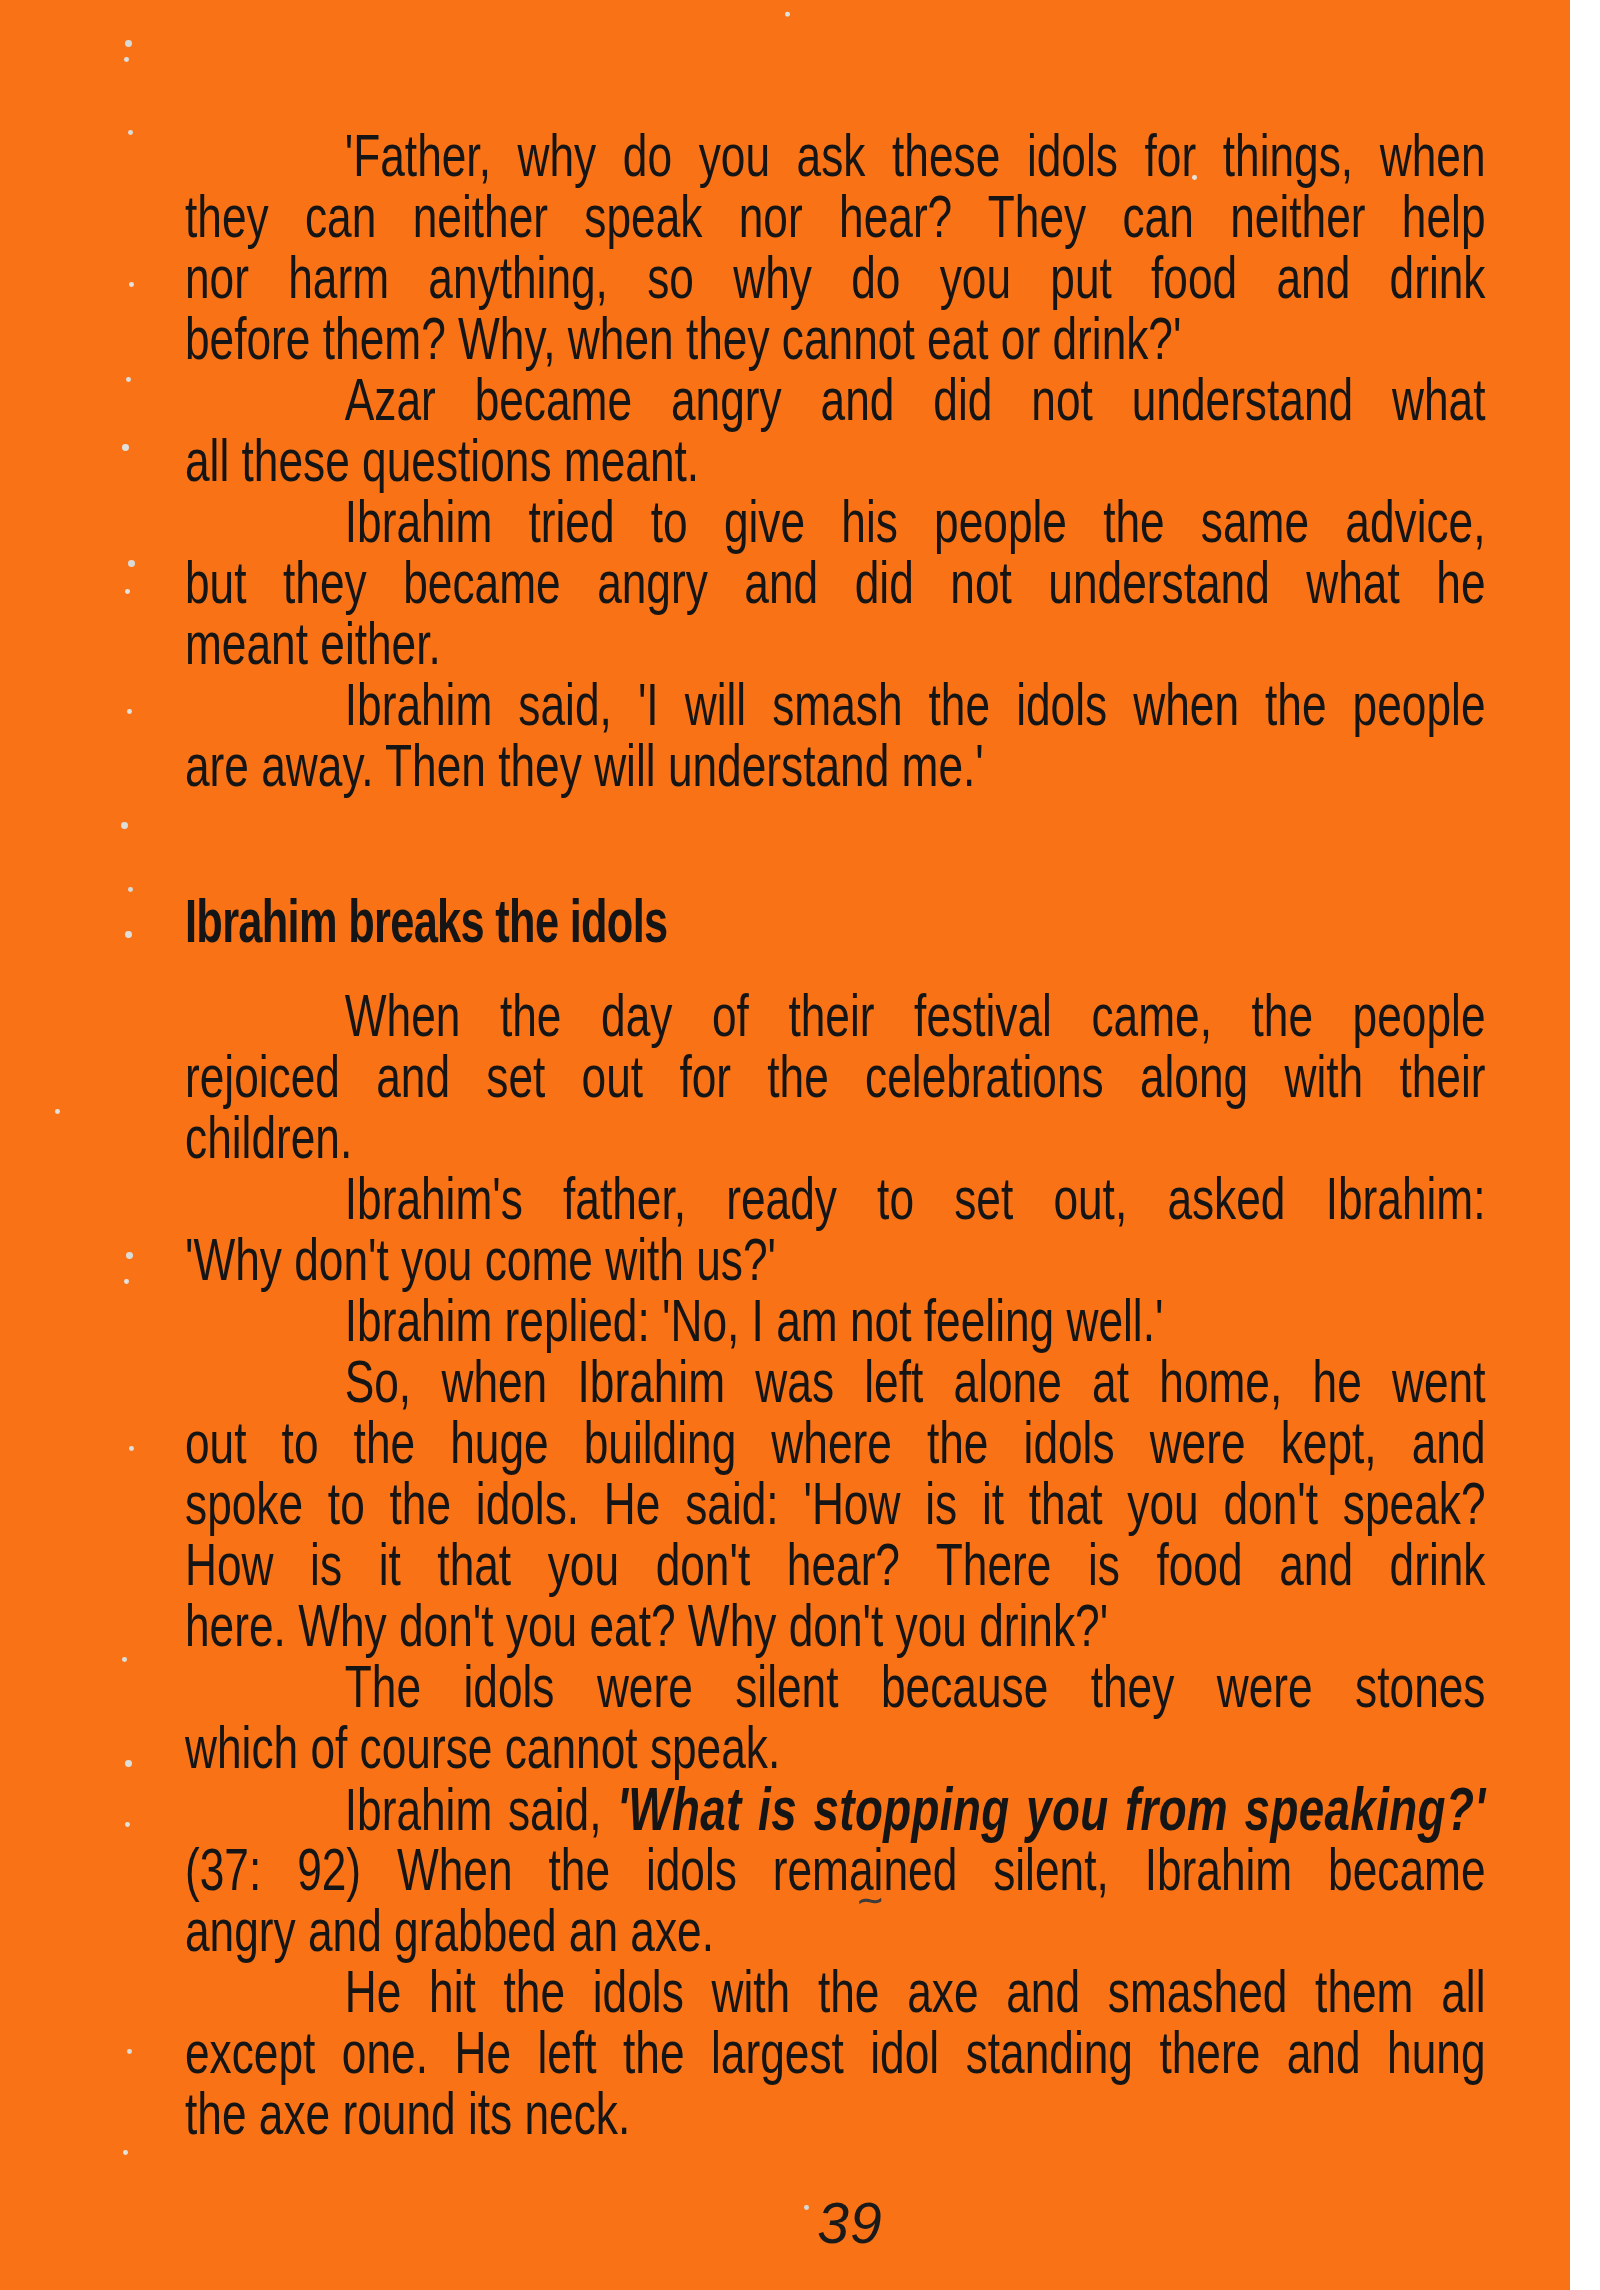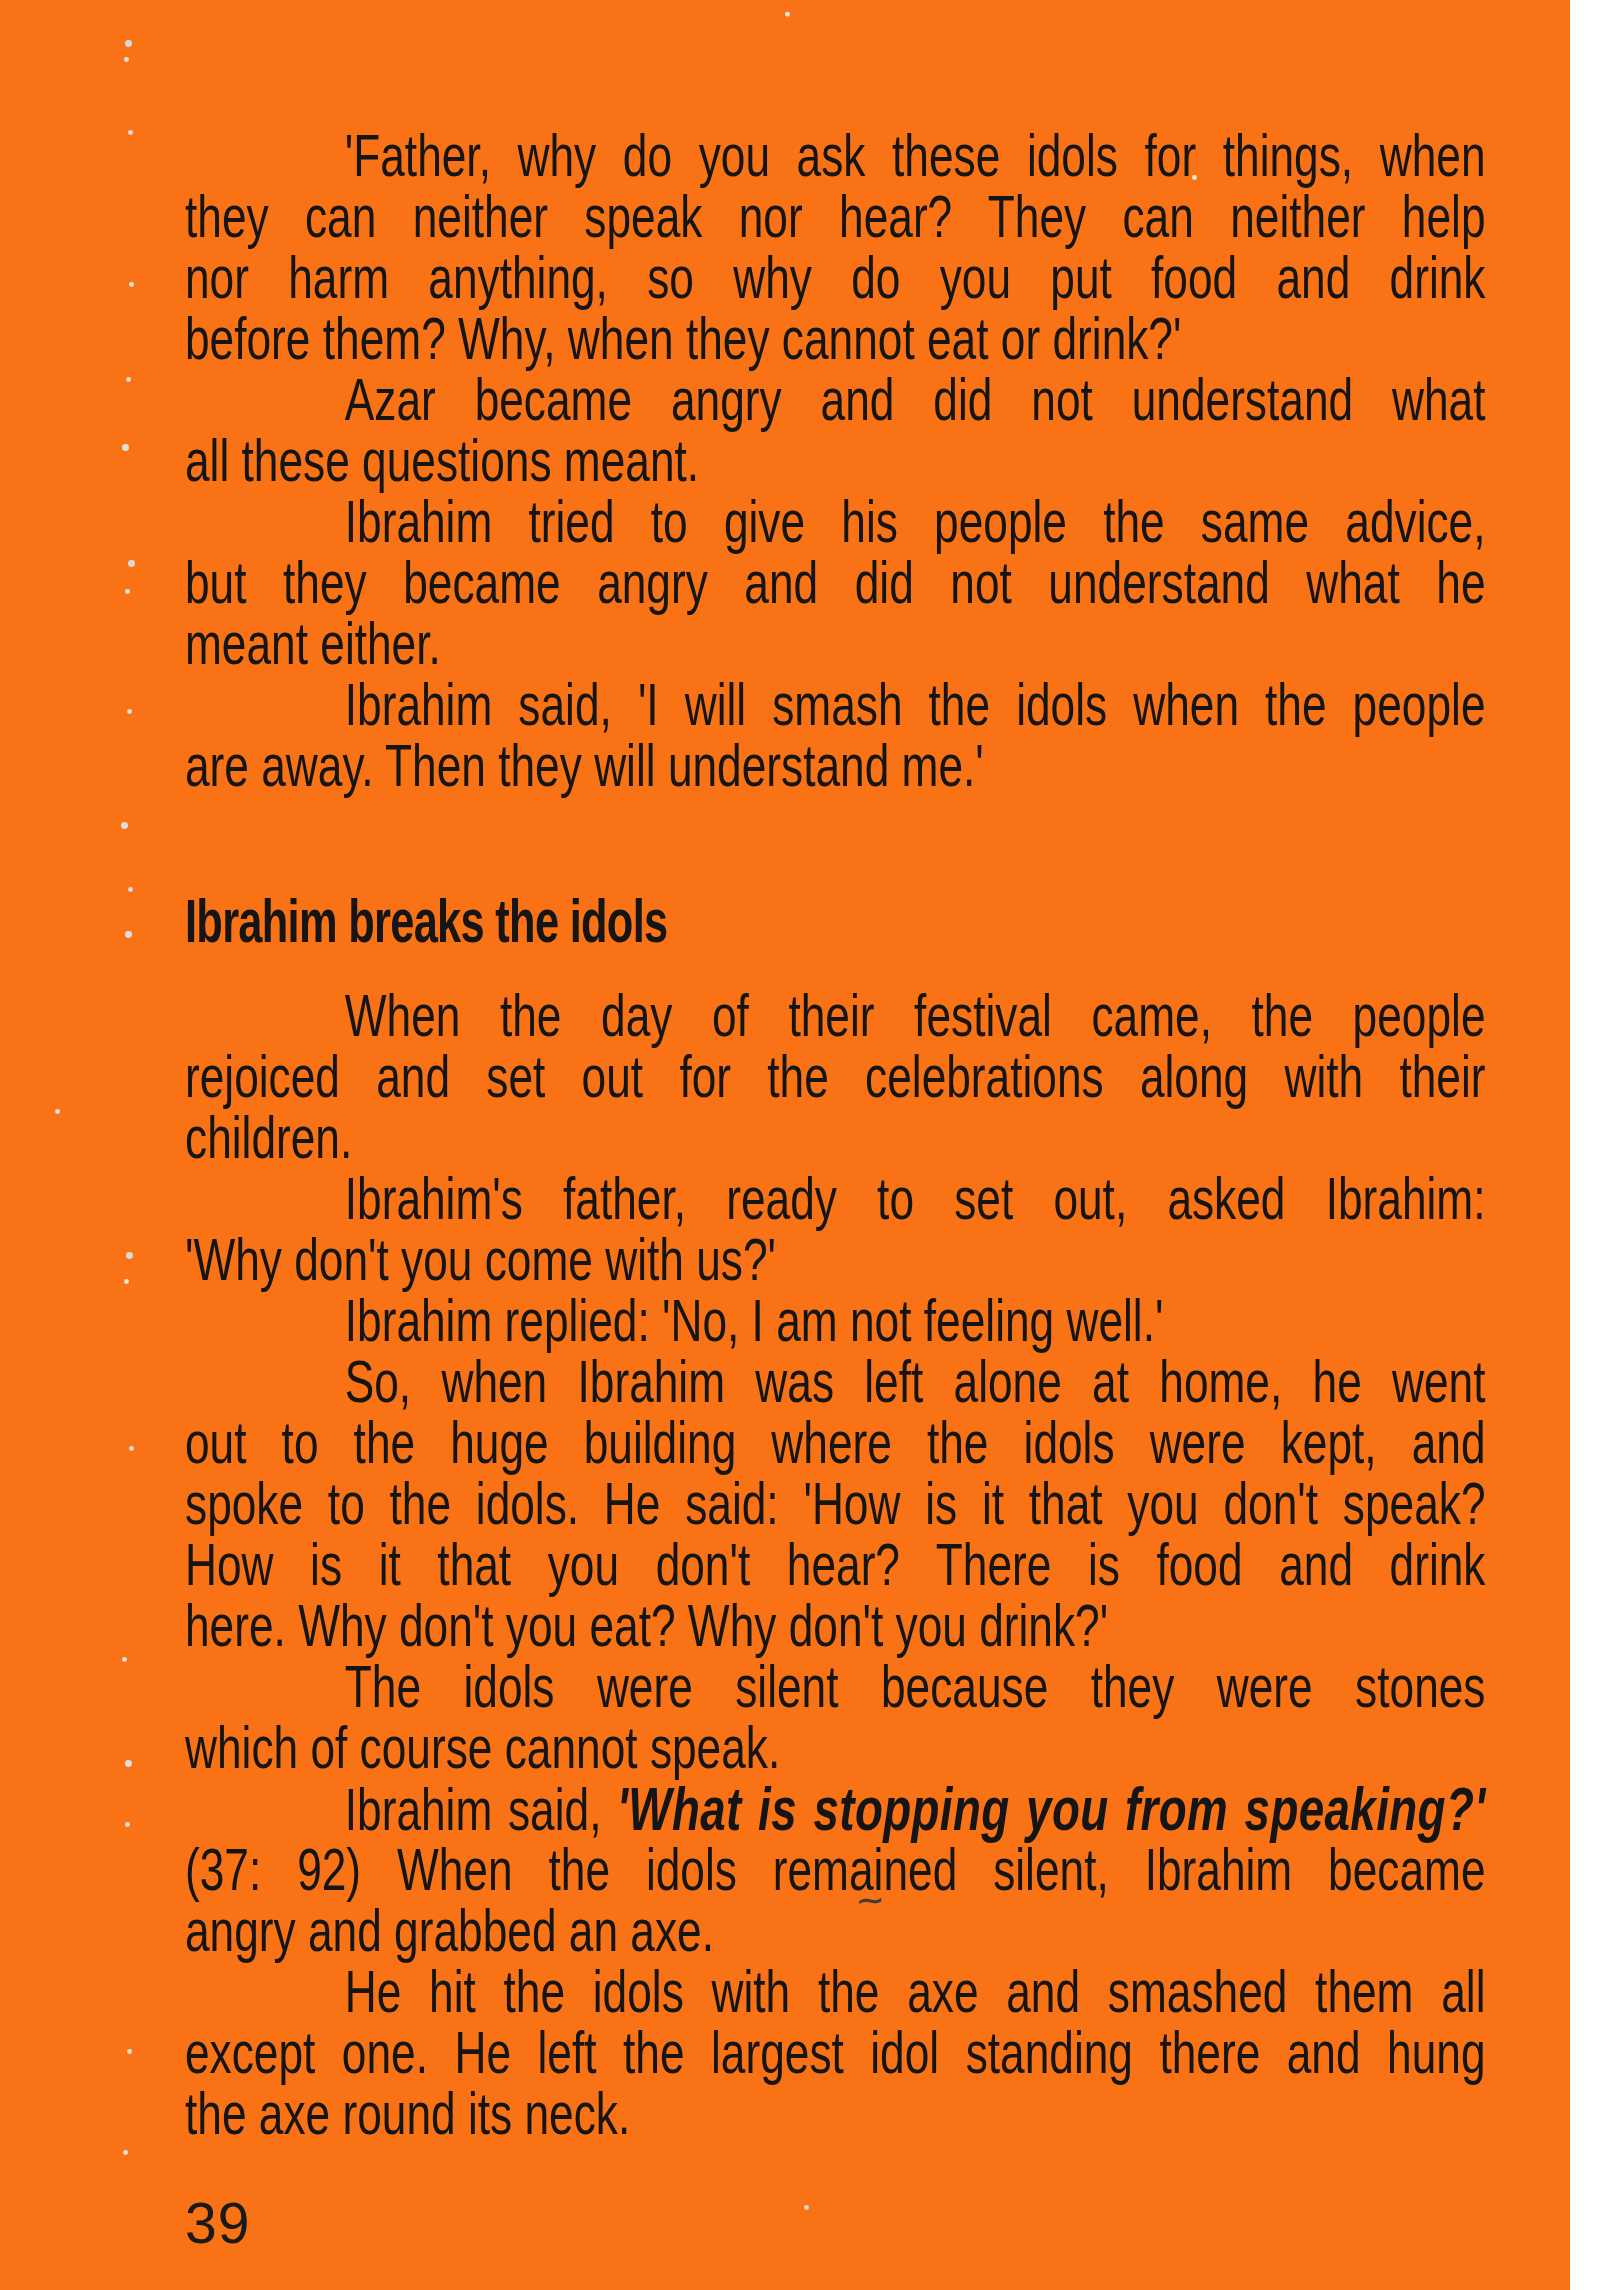--- a/index.html
+++ b/index.html
@@ -40,27 +40,29 @@
     font-size: 62px;
     line-height: 71px;
     font-weight: 700;
     letter-spacing: -1px;
     transform: scaleX(0.70);
     transform-origin: 0 0;
     white-space: nowrap;
   }
   .pagenum {
     position: absolute;
-    left: 185px;
+    left: 200px;
     top: 2193px;
     width: 1300px;
+    text-align: center;
     font-size: 57px;
     line-height: 61px;
     letter-spacing: 1px;
     color: #1a1a1a;
+    font-style: italic;
   }
   .artifact {
     position: absolute;
     left: 857px;
     top: 1875px;
     font-size: 45px;
     color: #3c3c3c;
     transform: rotate(-6deg);
     font-family: "Liberation Sans", sans-serif;
   }

